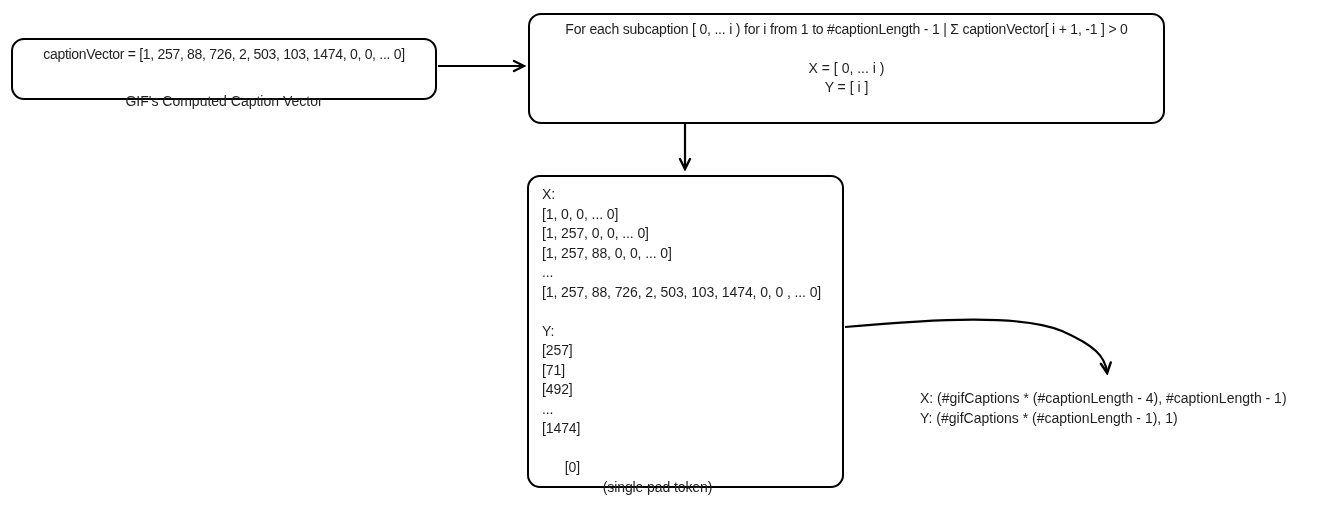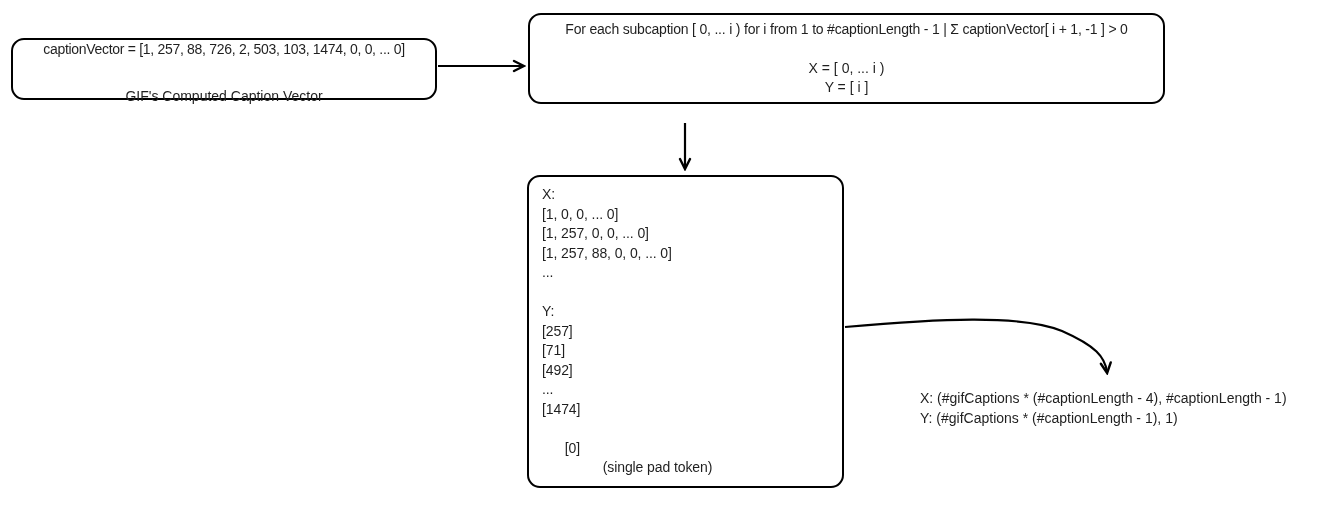--- a/index.html
+++ b/index.html
@@ -27,29 +27,30 @@
   .box {
     position: absolute;
     box-sizing: border-box;
     border: 2.5px solid #000000;
     border-radius: 13px;
     background: #ffffff;
   }
   .box1 {
     left: 11px; top: 38px; width: 426px; height: 62px;
     display: flex; flex-direction: column; align-items: center;
+    padding-top: 5px;
   }
   .box1 .vec-line {
     font-size: 14px; line-height: 19px; letter-spacing: -0.3px; white-space: nowrap;
   }
   .box1 .title-line {
     font-size: 14px; line-height: 19px; margin-top: 28px; white-space: nowrap;
   }
   .box2 {
-    left: 528px; top: 13px; width: 637px; height: 91px;
+    left: 528px; top: 13px; width: 637px; height: 111px;
     display: flex; flex-direction: column; align-items: center;
     padding-top: 5px;
   }
   .box2 .rule-line {
     font-size: 14px; line-height: 19px; letter-spacing: -0.2px; white-space: nowrap;
   }
   .box2 .spacer { height: 20px; }
   .box2 .def-line {
     font-size: 14px; line-height: 19px; white-space: pre;
   }
@@ -99,20 +100,21 @@
     <div class="def-line">X = [ 0, ... i )</div>
     <div class="def-line">Y = [ i ]</div>
   </div>
 
   <div class="box box3">
     <div class="row">X:</div>
     <div class="row">[1, 0, 0, ... 0]</div>
     <div class="row">[1, 257, 0, 0, ... 0]</div>
     <div class="row">[1, 257, 88, 0, 0, ... 0]</div>
     <div class="row">...</div>
+    <div class="row">[1, 257, 88, 726, 2, 503, 103, 1474, 0, 0 , ... 0]</div>
     <div class="row blank"></div>
     <div class="row">Y:</div>
     <div class="row">[257]</div>
     <div class="row">[71]</div>
     <div class="row">[492]</div>
     <div class="row">...</div>
     <div class="row">[1474]</div>
     <div class="row">
       <span>[0]</span>
       <span class="pad-note">(single pad token)</span>

